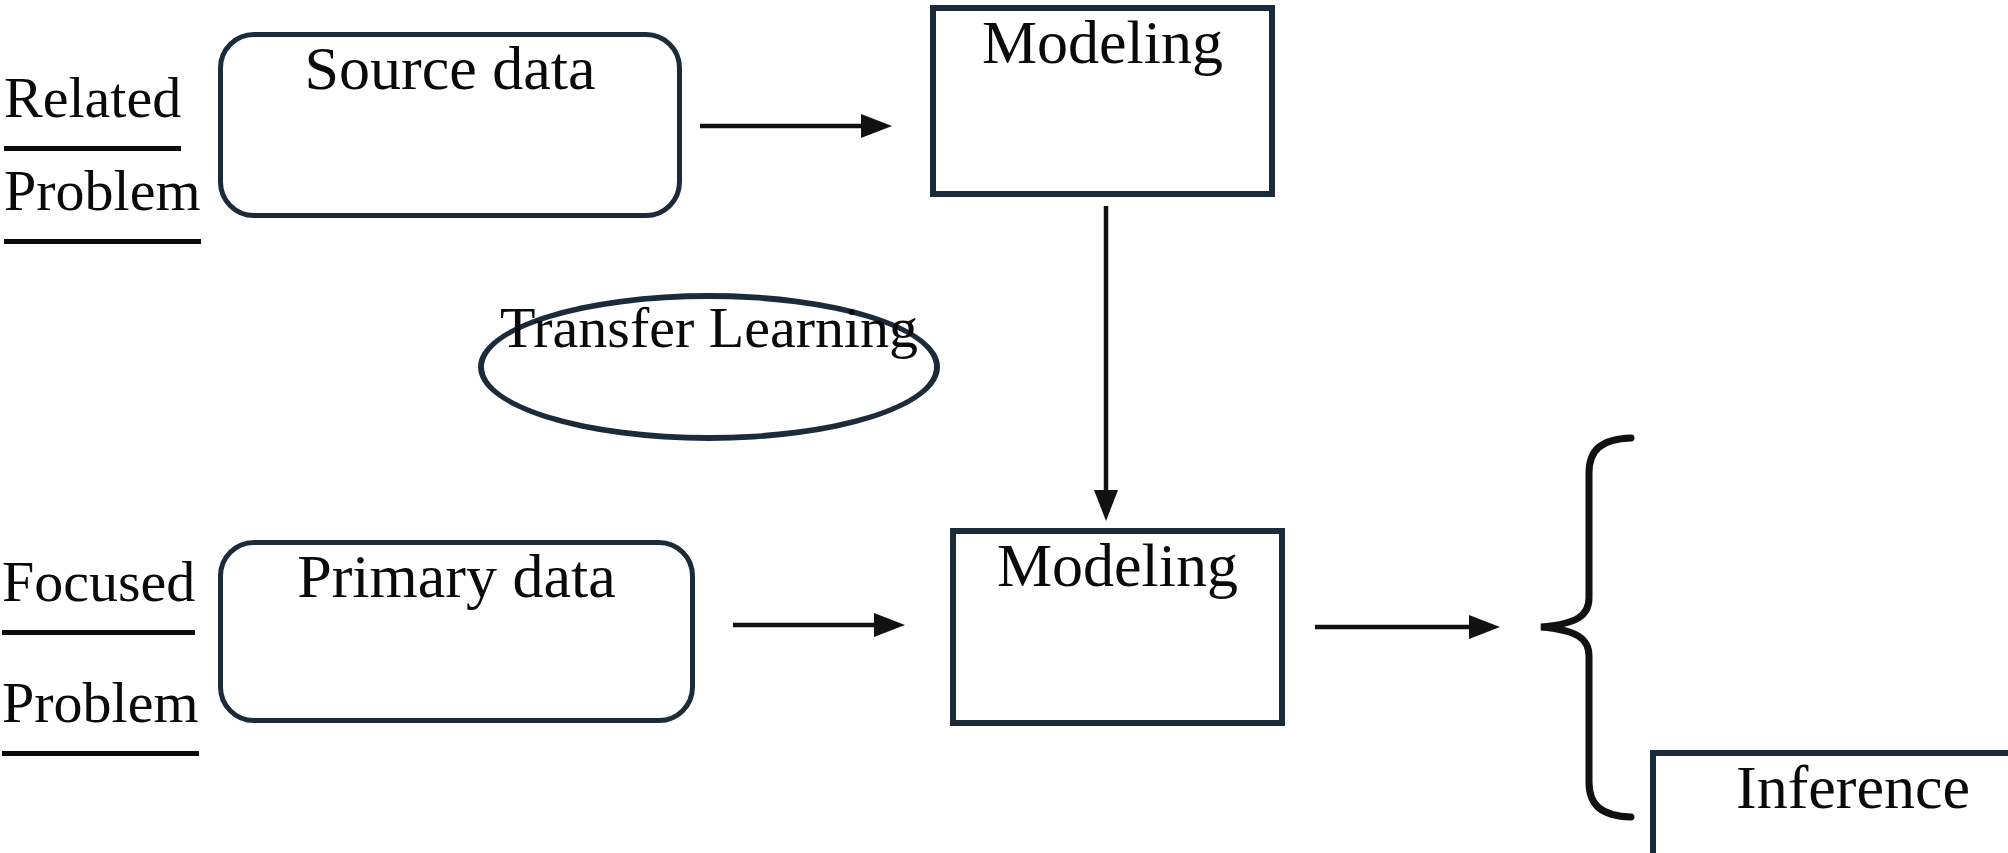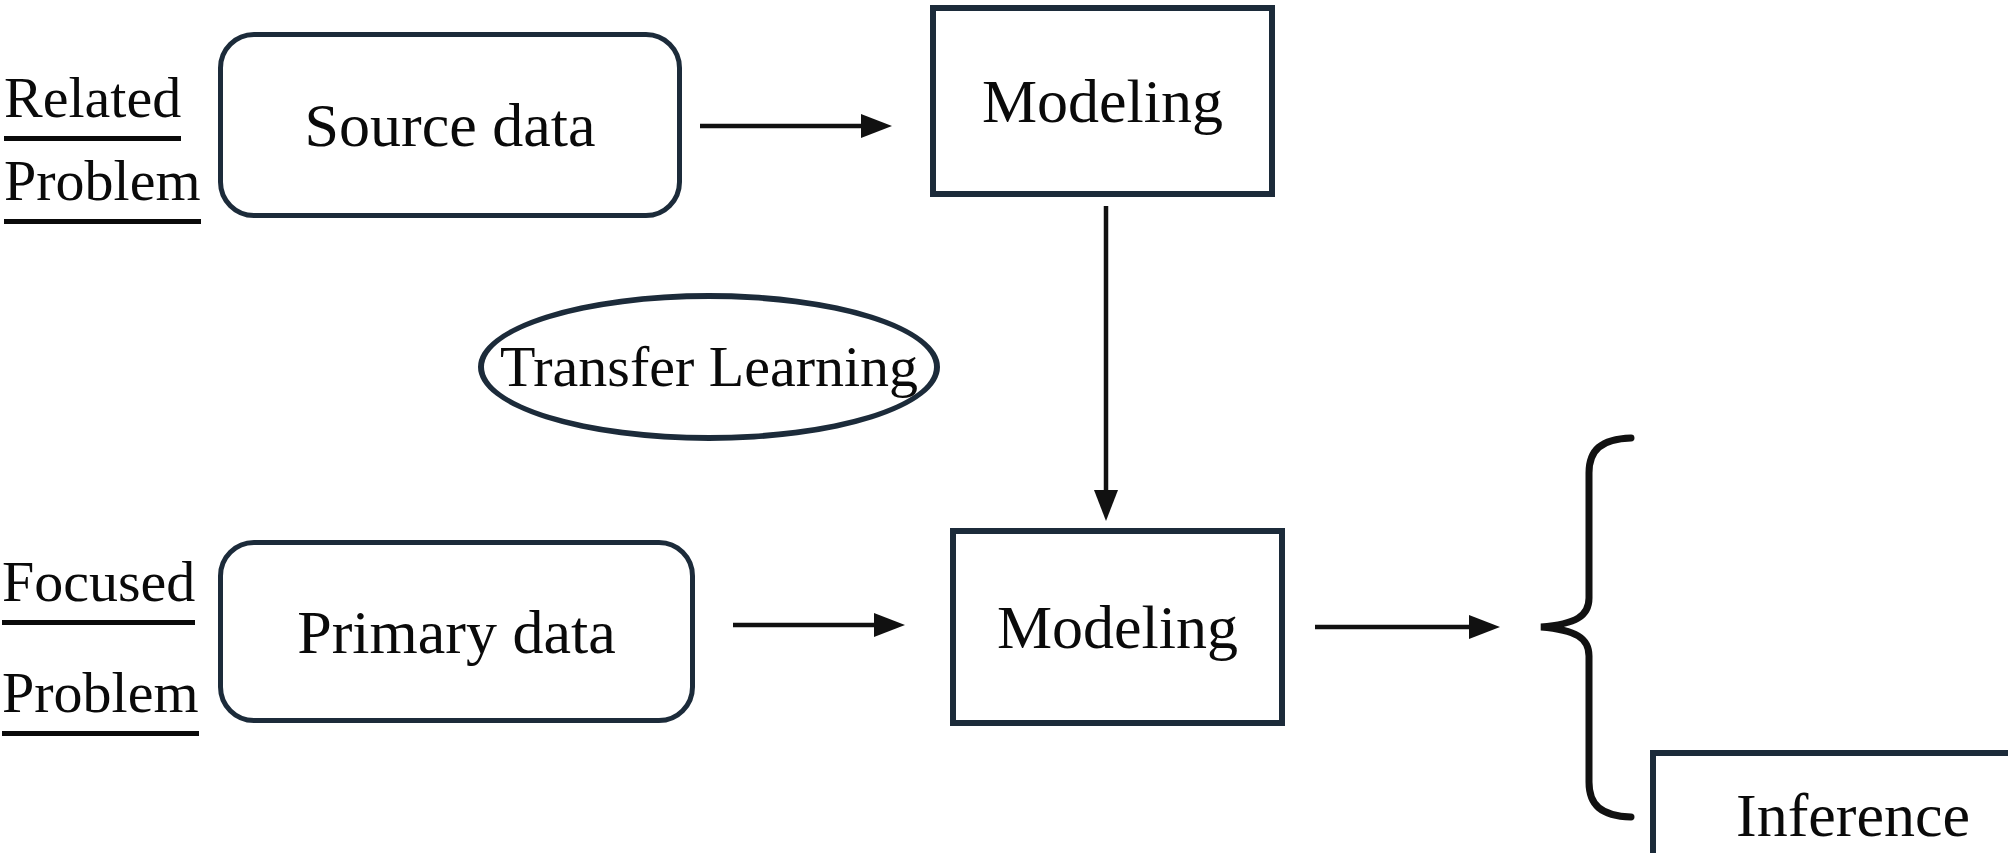--- a/index.html
+++ b/index.html
@@ -35,21 +35,21 @@
   .brace-path {
     stroke: var(--connector, #111111);
     stroke-width: 7;
     fill: none;
     stroke-linecap: round;
   }
   .node {
     position: absolute;
     box-sizing: border-box;
     display: flex;
-    align-items: center;
+    align-items: flex-start;
     justify-content: center;
     background: #ffffff;
     text-align: center;
   }
   .node .node-label {
     font-size: 62px;
     line-height: 1;
     white-space: nowrap;
   }
   .rect-node {
@@ -71,21 +71,21 @@
     display: flex;
     flex-direction: column;
     align-items: flex-start;
     gap: 8px;
     font-size: 58px;
     line-height: 1.1;
   }
   .side-label .ul-line {
     display: inline-block;
     white-space: nowrap;
-    padding-bottom: 6px;
+    padding-bottom: 16px;
     border-bottom: 5px solid var(--text-color, #0a0a0a);
   }
 </style>
 </head>
 <body style="background: rgb(255, 255, 255);">
 
 <div class="canvas">
 
   <svg class="overlay" viewBox="0 0 2008 853" xmlns="http://www.w3.org/2000/svg">
 

